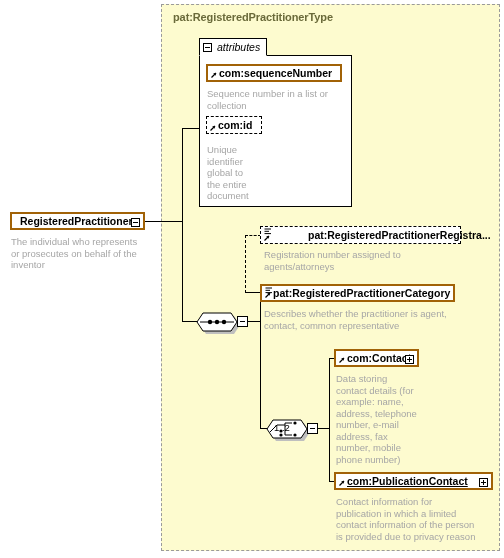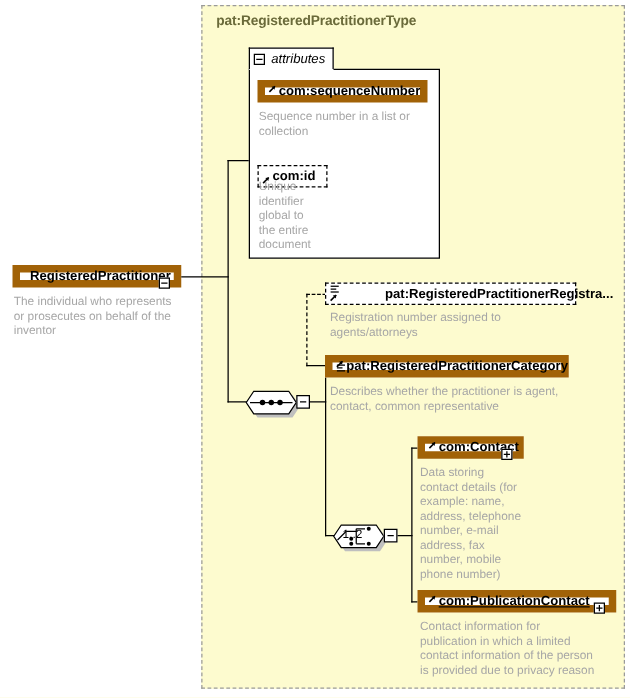--- a/index.html
+++ b/index.html
@@ -91,21 +91,21 @@
     color: #000000;
     margin-left: 5px;
     white-space: nowrap;
   }
 
   
   .node {
     position: absolute;
     box-sizing: border-box;
     background: #ffffff;
-    border: 6px solid #a16207;
+    border: 2px solid #a16207;
     display: flex;
     align-items: center;
     height: 18px;
   }
   .node.dashed { border: 1px dashed #000000; }
   .node .shadow {
     position: absolute;
     left: 3px;
     top: 100%;
     width: 100%;
@@ -263,21 +263,21 @@
       <svg width="7" height="7" viewBox="0 0 7 7">
           <path d="M6 1 L1.5 5.5" stroke="#000" stroke-width="1.3" fill="none"></path>
           <path d="M6 1 L3.2 1.3 L5.7 3.8 Z" fill="#000"></path>
         </svg>
     </span>
     <span class="node-label" style="margin-left:11px;">com:sequenceNumber</span>
   </div>
   <div class="desc" style="left:207px; top:88px; width:140px;">Sequence number in a list or
 collection</div>
 
-  <div class="node dashed" style="left:206px; top:132px; width:56px;">
+  <div class="node dashed" style="left:206px; top:116px; width:56px;">
     <span class="shadow"></span>
     <span class="arrow-glyph">
       <svg width="7" height="7" viewBox="0 0 7 7">
           <path d="M6 1 L1.5 5.5" stroke="#000" stroke-width="1.3" fill="none"></path>
           <path d="M6 1 L3.2 1.3 L5.7 3.8 Z" fill="#000"></path>
         </svg>
     </span>
     <span class="node-label" style="margin-left:11px;">com:id</span>
   </div>
   <div class="desc" style="left:207px; top:144px; width:52px;">Unique

